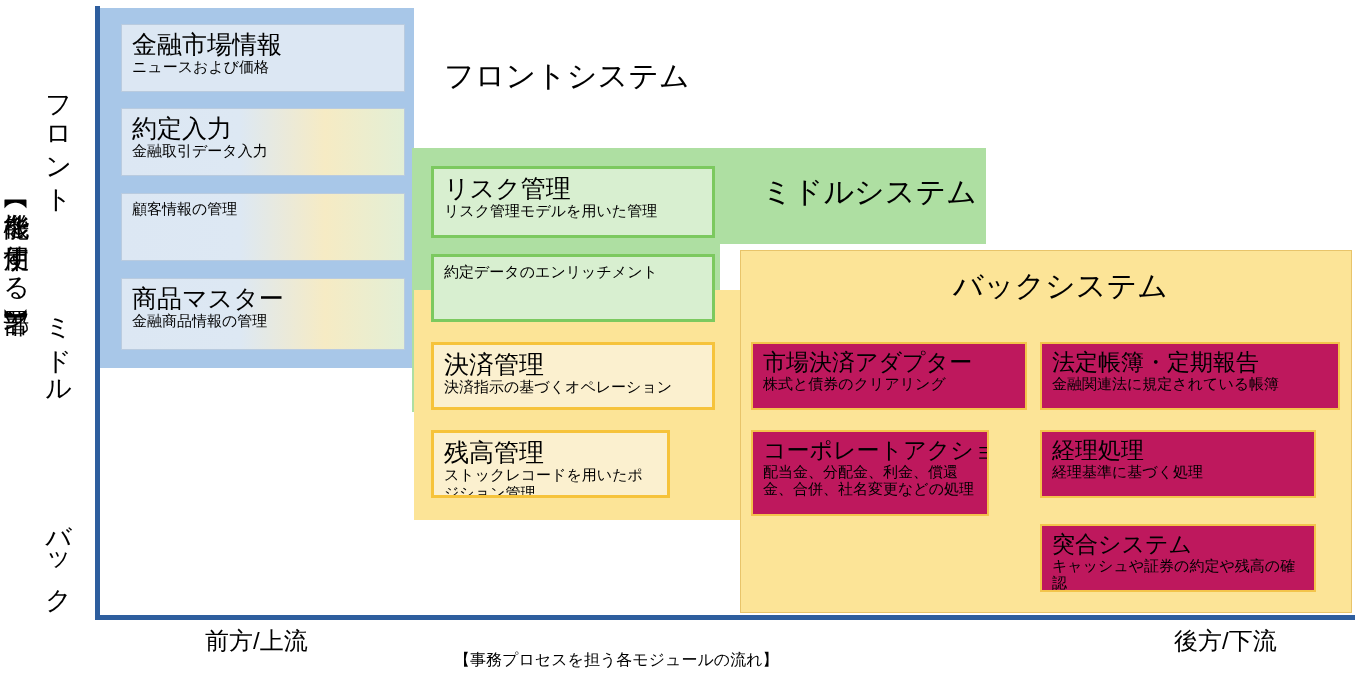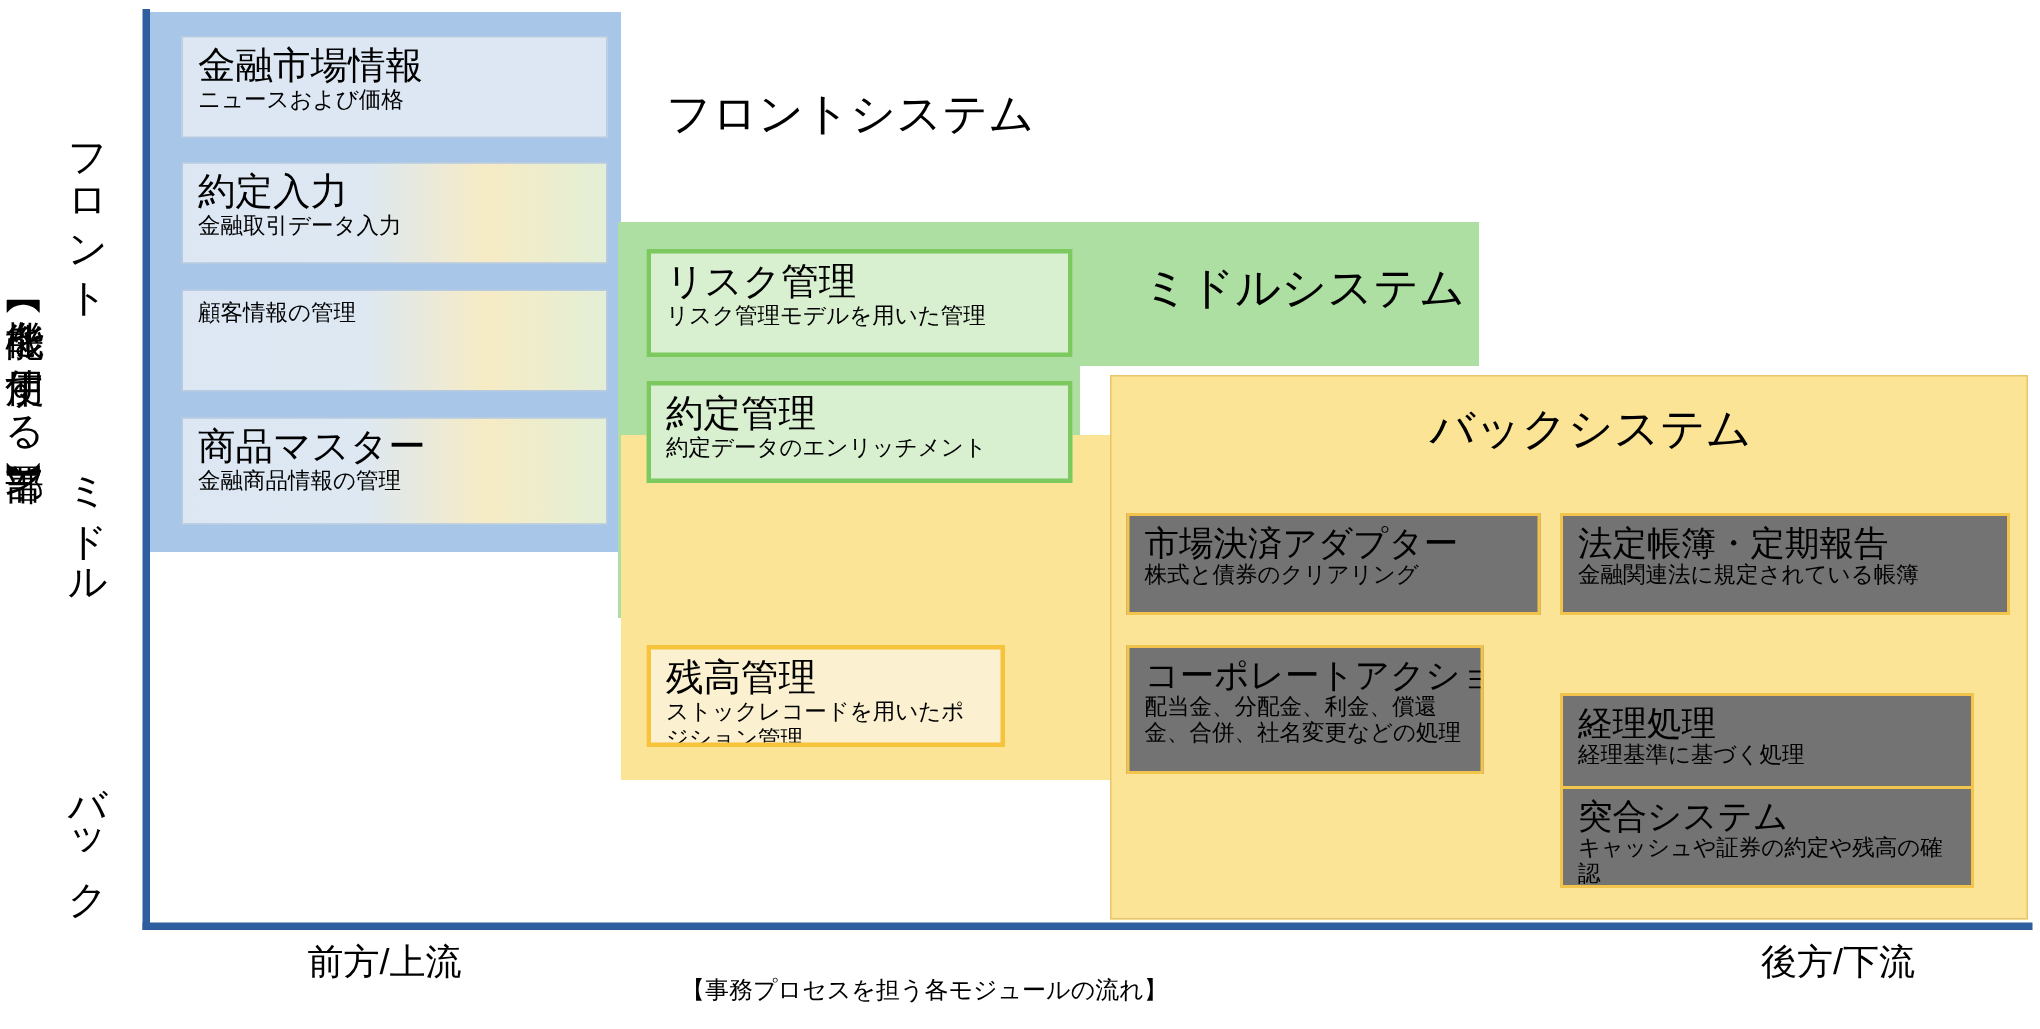--- a/index.html
+++ b/index.html
@@ -154,21 +154,21 @@
     background: #D8EFD0;
     border: 3px solid #7CC95F;
   }
 
   
   .card-back {
     background: #FBF0CF;
     border: 3px solid #F6C33B;
   }
   .card-back-thin {
-    background: #737373;
+    background: #be185d;
     border: 2px solid #F3C44B;
   }
 </style>
 </head>
 <body>
 
 <div id="stage">
 
   <div class="panel" id="panel-front"></div>
   <div class="panel" id="panel-middle-lower"></div>
@@ -198,24 +198,27 @@
     <p class="card-title">商品マスター</p>
     <p class="card-desc">金融商品情報の管理</p>
   </div>
 
   <div class="card card-middle" style="left:431px; top:166px; width:284px; height:72px;">
     <p class="card-title">リスク管理</p>
     <p class="card-desc">リスク管理モデルを用いた管理</p>
   </div>
 
   <div class="card card-middle" style="left:431px; top:254px; width:284px; height:68px;">
-    <p class="card-title">約定管理</p>
     <p class="card-desc">約定データのエンリッチメント</p>
   </div>
 
+  <div class="card card-back" style="left:431px; top:342px; width:284px; height:68px;">
+    <p class="card-title">決済管理</p>
+    <p class="card-desc">決済指示の基づくオペレーション</p>
+  </div>
 
   <div class="card card-back" style="left:431px; top:430px; width:239px; height:68px;">
     <p class="card-title">残高管理</p>
     <p class="card-desc">ストックレコードを用いたポジション管理</p>
   </div>
 
   <div class="card card-back-thin" style="left:751px; top:342px; width:276px; height:68px;">
     <p class="card-title sm">市場決済アダプター</p>
     <p class="card-desc">株式と債券のクリアリング</p>
   </div>
@@ -223,21 +226,21 @@
   <div class="card card-back-thin" style="left:751px; top:430px; width:238px; height:86px;">
     <p class="card-title sm">コーポレートアクション</p>
     <p class="card-desc">配当金、分配金、利金、償還金、合併、社名変更などの処理</p>
   </div>
 
   <div class="card card-back-thin" style="left:1040px; top:342px; width:300px; height:68px;">
     <p class="card-title sm">法定帳簿・定期報告</p>
     <p class="card-desc">金融関連法に規定されている帳簿</p>
   </div>
 
-  <div class="card card-back-thin" style="left:1040px; top:430px; width:276px; height:68px;margin-top:32px;">
+  <div class="card card-back-thin" style="left:1040px; top:430px; width:276px; height:68px;">
     <p class="card-title sm">経理処理</p>
     <p class="card-desc">経理基準に基づく処理</p>
   </div>
 
   <div class="card card-back-thin" style="left:1040px; top:524px; width:276px; height:68px;">
     <p class="card-title sm">突合システム</p>
     <p class="card-desc">キャッシュや証券の約定や残高の確認</p>
   </div>
 
   <div class="axis-v"></div>

